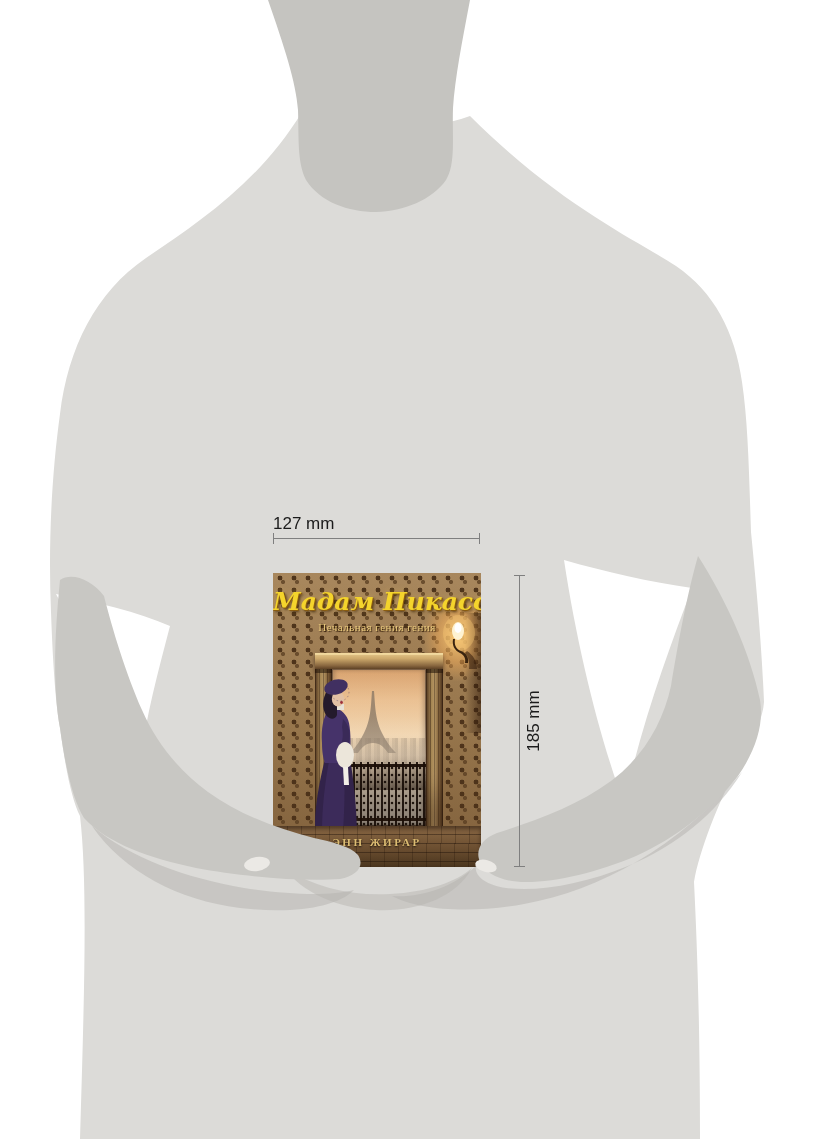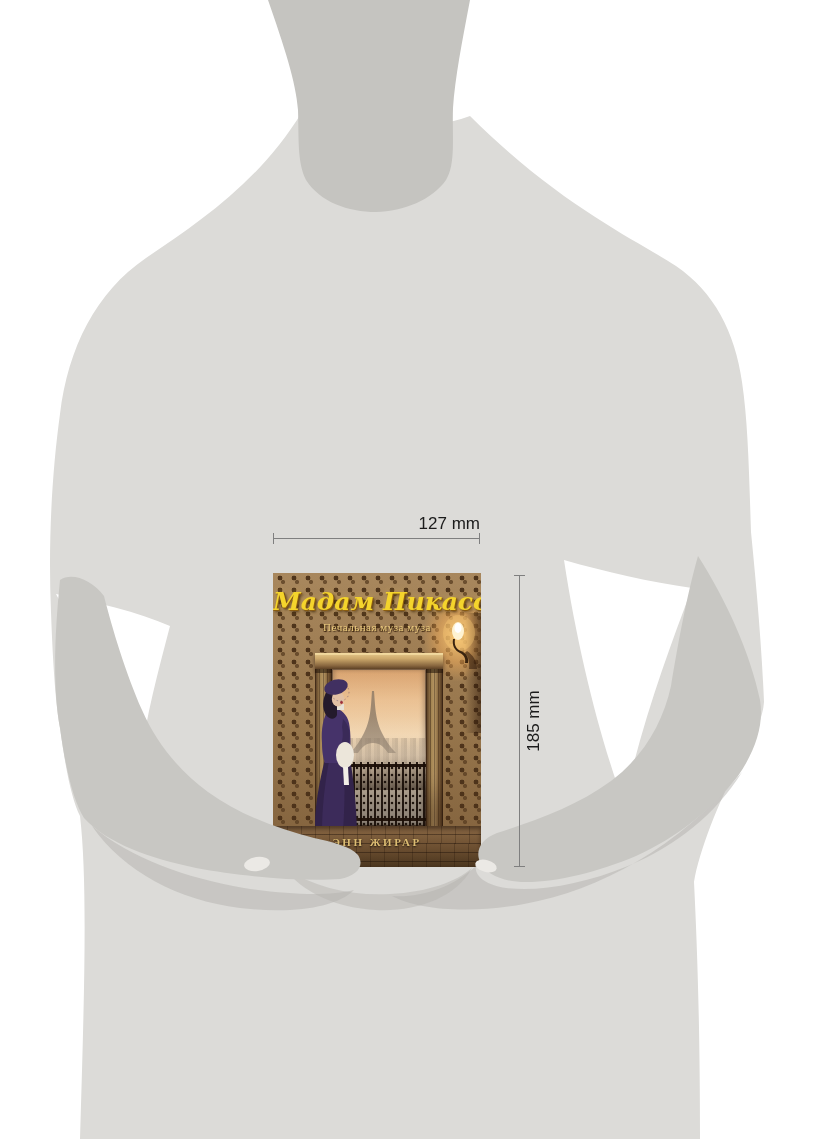--- a/index.html
+++ b/index.html
@@ -107,21 +107,21 @@
   .dims{z-index:5;}
   .dim-line-h{
     position:absolute;left:273px;top:538px;width:207px;height:1px;
     background:var(--dim_line,#7f7f7f);
   }
   .dim-line-h::before,.dim-line-h::after{
     content:"";position:absolute;top:-5px;width:1px;height:11px;background:var(--dim_line,#7f7f7f);
   }
   .dim-line-h::before{left:0;} .dim-line-h::after{right:0;}
   .dim-label-w{
-    position:absolute;left:273px;top:514px;width:207px;text-align:right;
+    position:absolute;left:273px;top:514px;width:207px;text-align:left;
     font-size:17px;color:var(--label_text,#1b1b1b);
   }
   .dim-line-v{
     position:absolute;left:519px;top:575px;width:1px;height:292px;
     background:var(--dim_line,#7f7f7f);
   }
   .dim-line-v::before,.dim-line-v::after{
     content:"";position:absolute;left:-5px;width:11px;height:1px;background:var(--dim_line,#7f7f7f);
   }
   .dim-line-v::before{top:0;} .dim-line-v::after{bottom:0;}
@@ -198,21 +198,21 @@
       <path d="M 18,20 C 13,28 13,38 17,44 C 21,49 26,49 28,44 L 28,28 Z" fill="#241a2c"></path>
       <ellipse cx="29" cy="28" rx="6.2" ry="7.6" fill="#e2c0a4"></ellipse>
       <circle cx="32.5" cy="31.5" r="1.4" fill="#a0303a"></circle>
       <ellipse cx="27" cy="16" rx="12" ry="7.5" fill="#413061" transform="rotate(-14 27 16)"></ellipse>
       <circle cx="31" cy="21" r="9" fill="none" stroke="rgba(70,50,100,.4)" stroke-dasharray="1.5 2.5"></circle>
     </svg>
 
     <div class="floor"></div>
 
     <div class="book-title">Мадам Пикассо</div>
-    <div class="book-subtitle">Печальная муза муза</div>
+    <div class="book-subtitle">Печальная гения гения</div>
     <div class="book-author">ЭНН ЖИРАР</div>
   </div>
 
   <svg class="layer" width="820" height="1139" viewBox="0 0 820 1139" style="z-index:3;">
     <path style="fill:var(--shadow_grey,#b3b2ae);" opacity=".5" d="M 92,826 C 130,858 186,878 244,888 C 290,895 330,896 354,890
          C 336,908 292,914 240,908 C 178,900 124,872 92,826 Z"></path>
     <path style="fill:var(--shadow_grey,#b3b2ae);" opacity=".5" d="M 742,772 C 716,814 676,846 628,866 C 584,884 540,892 506,888
          C 486,885 474,876 476,866 C 452,888 420,898 392,896
          C 418,910 470,914 524,904 C 600,890 678,848 742,772 Z"></path>
     <path style="fill:var(--shadow_grey,#b3b2ae);" opacity=".45" d="M 284,868 C 316,888 352,896 390,894 C 428,892 456,882 472,868

